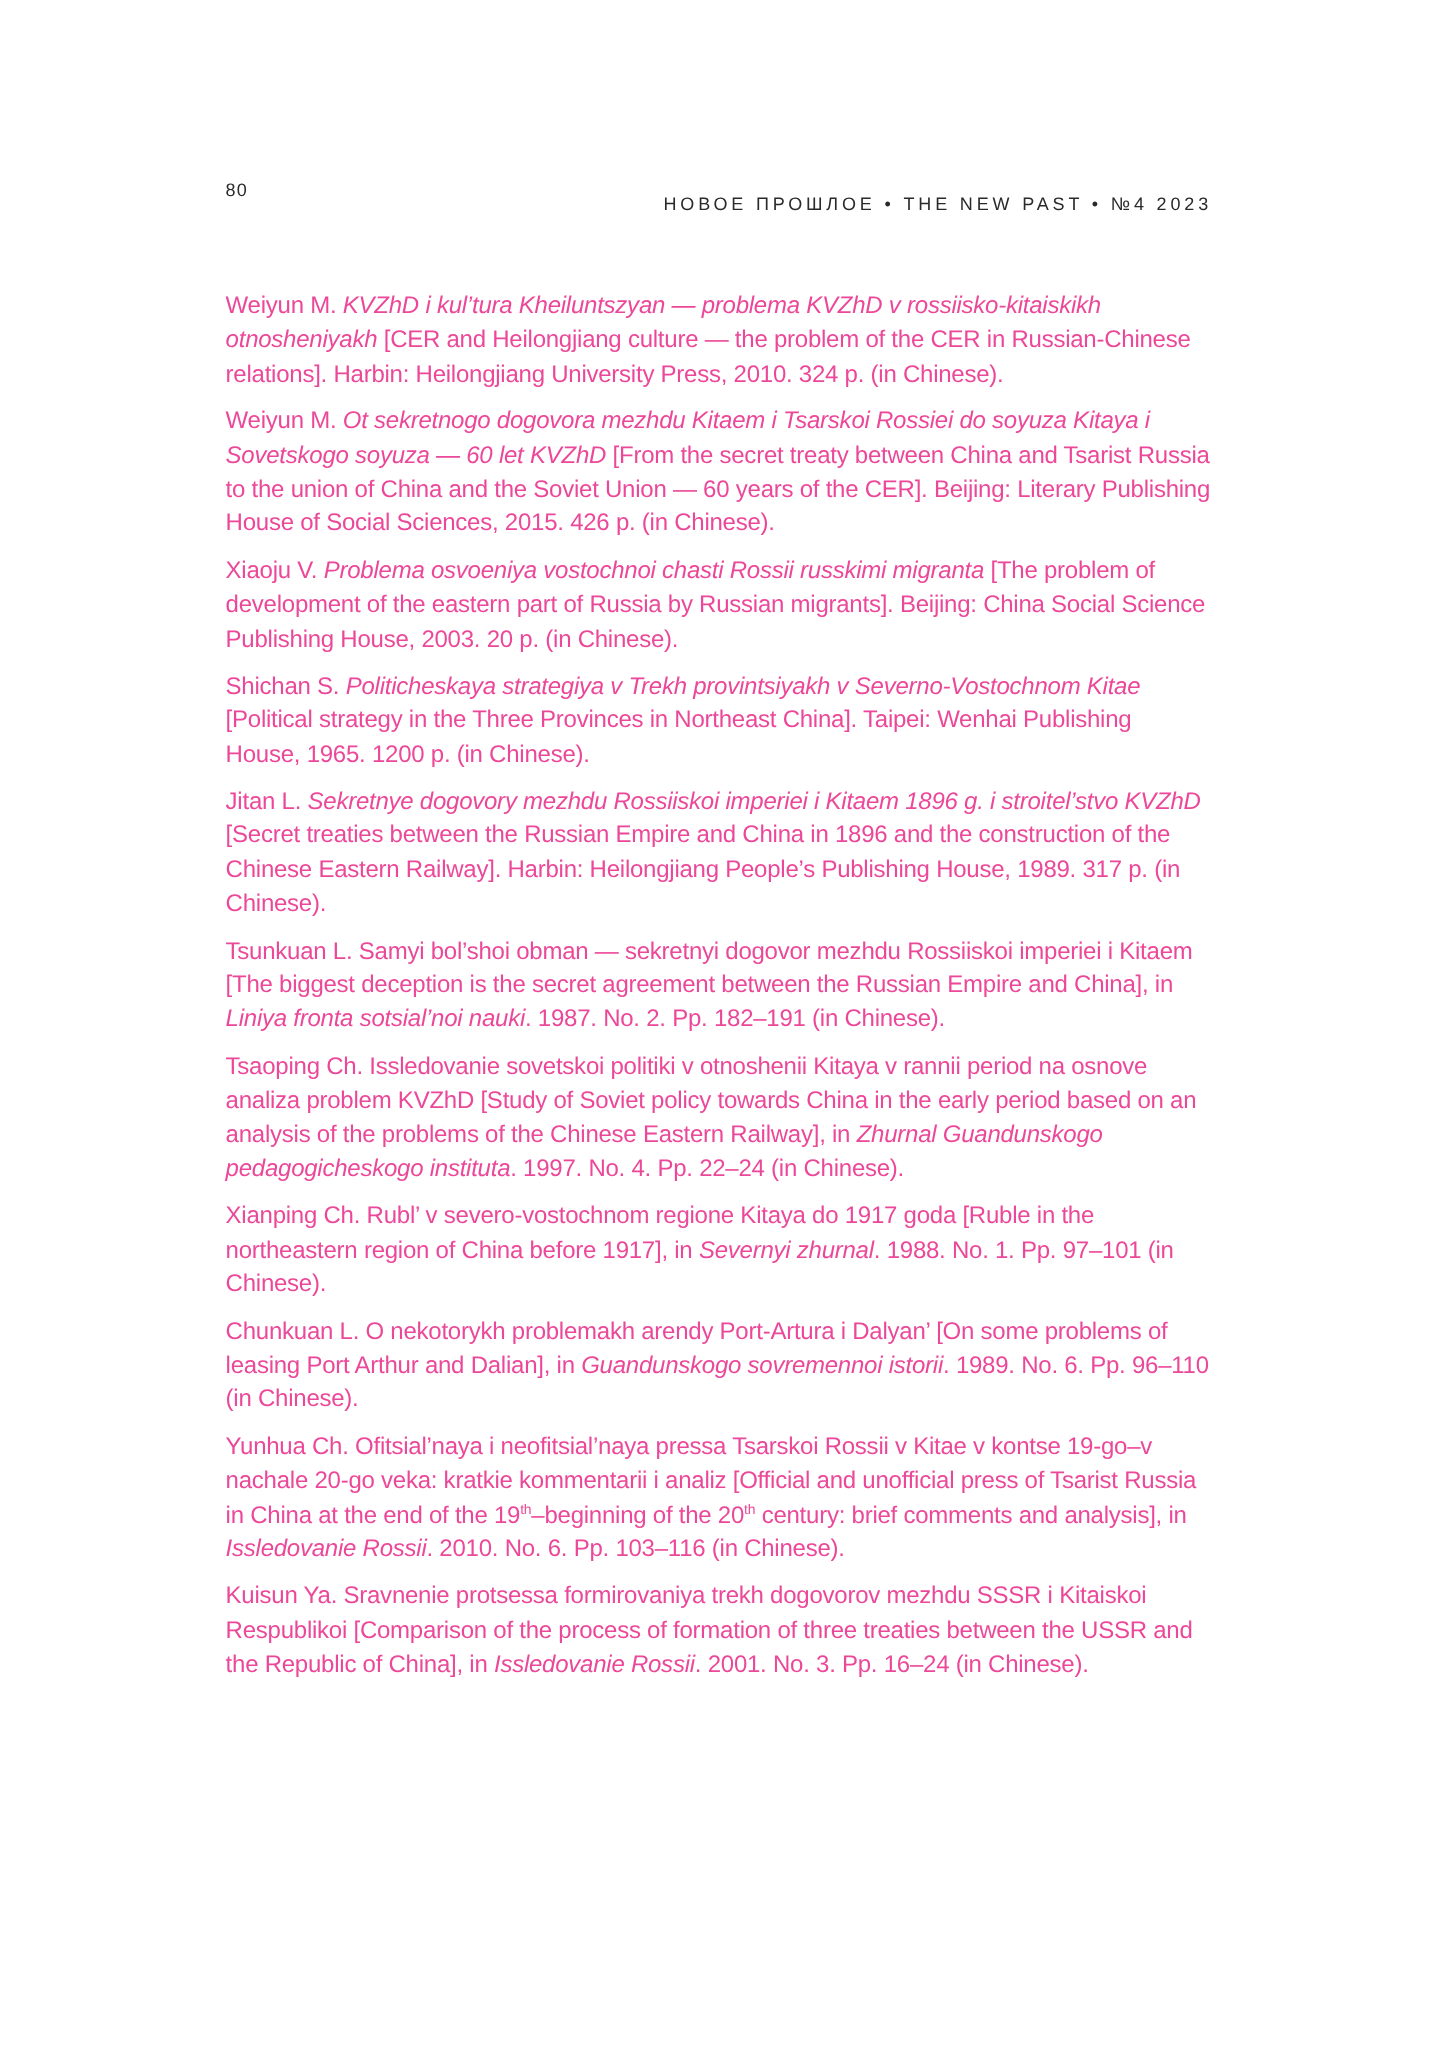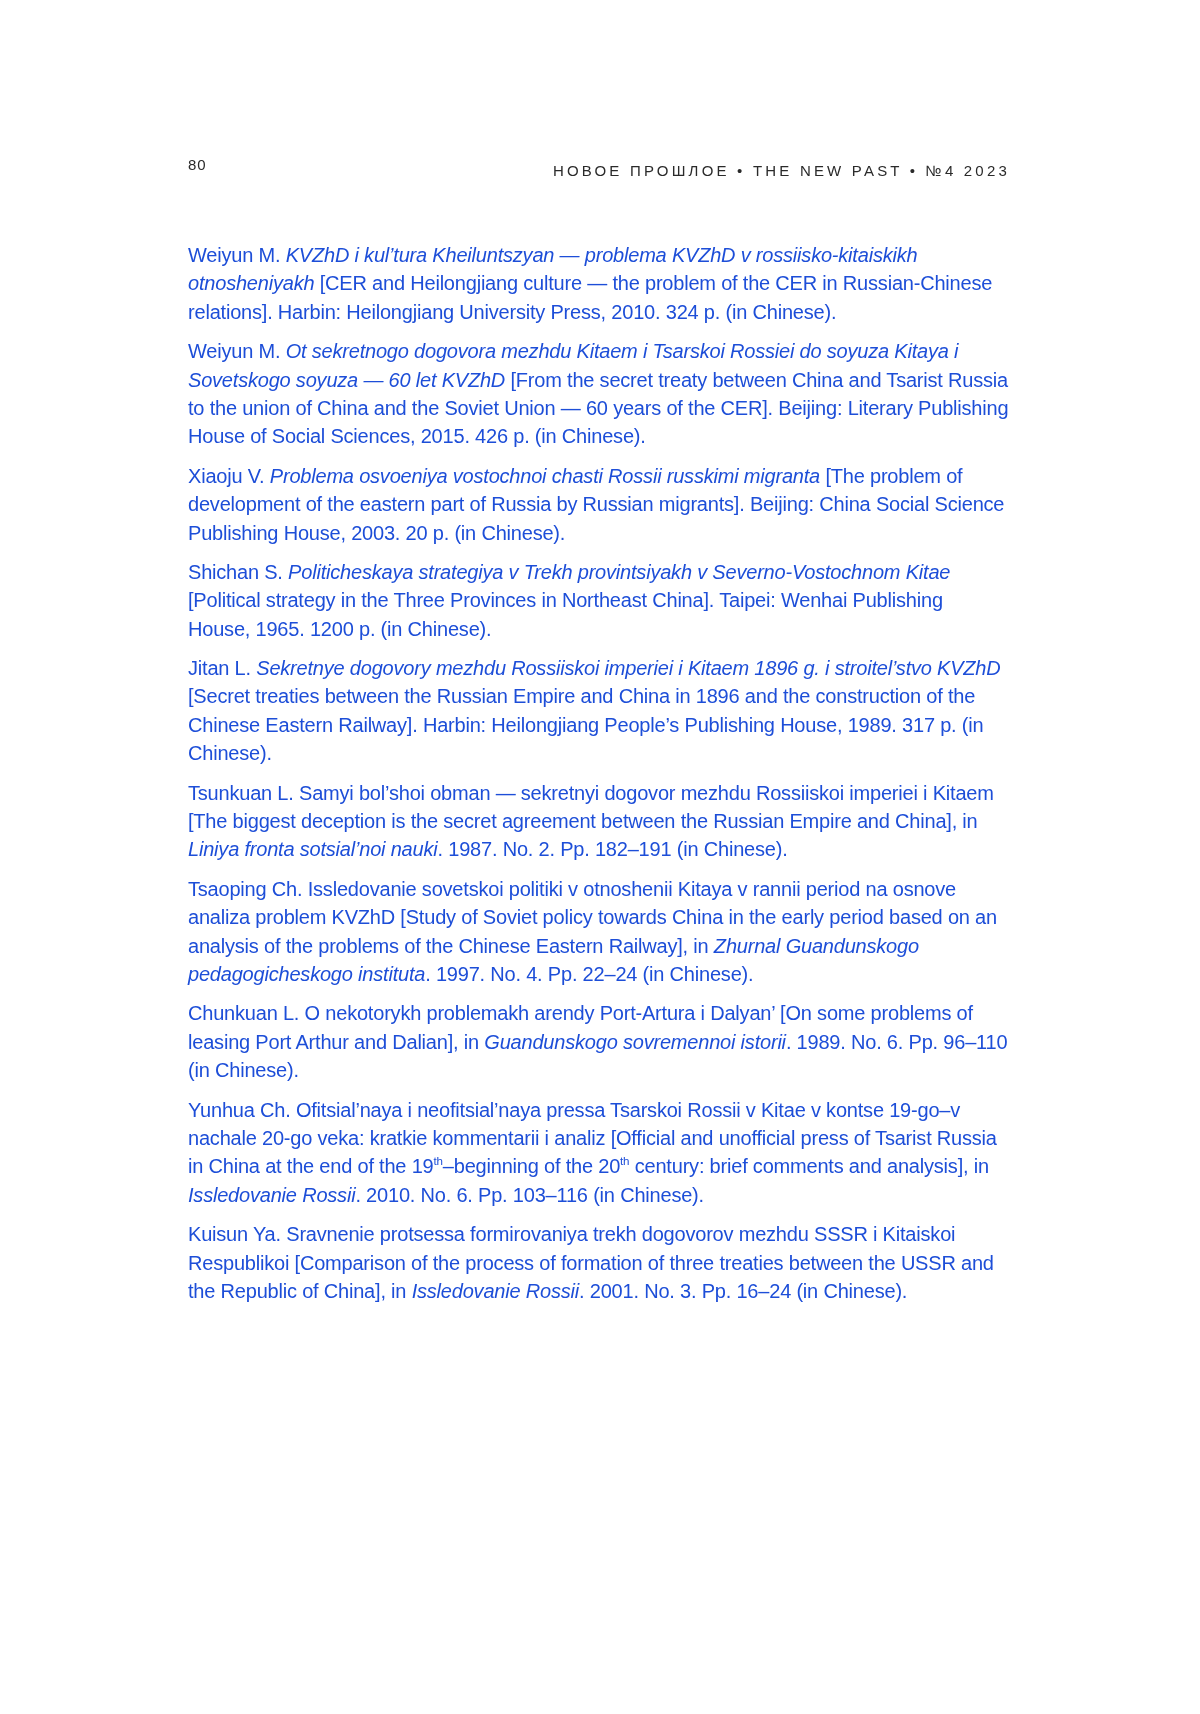--- a/index.html
+++ b/index.html
@@ -17,21 +17,21 @@
   }
   .page {
     position: absolute;
     left: 188px;
     top: 0;
     width: 822px;
   }
   .page-header {
     display: flex;
     justify-content: space-between;
-    align-items: center;
+    align-items: flex-start;
     margin-top: 150px;
     font-size: 15px;
     color: #2a2a2a;
     gap: 46px;
   }
   .page-number {
     letter-spacing: 1px;
     font-weight: 400;
   }
   .journal-title {
@@ -42,21 +42,21 @@
   }
   .references {
     margin-top: 62px;
   }
   .references p.ref-entry {
     margin: 0 0 11px 0;
     font-size: 20px;
     line-height: 1.42;
     letter-spacing: -0.2px;
     text-align: left;
-    color: #1d4ed8;
+    color: #ec4899;
   }
   .ref-entry .it { font-style: italic; }
   .ref-entry .sup {
     font-size: 0.58em;
     vertical-align: super;
     line-height: 0;
   }
 </style>
 </head>
 <body>
@@ -67,17 +67,18 @@
     <span class="journal-title">НОВОЕ ПРОШЛОЕ • THE NEW PAST • №4 2023</span>
   </div>
   <div class="references">
       <p class="ref-entry"><span>Weiyun M. </span><span class="it">KVZhD i kul’tura Kheiluntszyan — problema KVZhD v rossiisko-kitaiskikh otnosheniyakh </span><span>[CER and Heilongjiang culture — the problem of the CER in Russian-Chinese relations]. Harbin: Heilongjiang University Press, 2010. 324 p. (in Chinese).</span></p>
       <p class="ref-entry"><span>Weiyun M. </span><span class="it">Ot sekretnogo dogovora mezhdu Kitaem i Tsarskoi Rossiei do soyuza Kitaya i Sovetskogo soyuza — 60 let KVZhD </span><span>[From the secret treaty between China and Tsarist Russia to the union of China and the Soviet Union — 60 years of the CER]. Beijing: Literary Publishing House of Social Sciences, 2015. 426 p. (in Chinese).</span></p>
       <p class="ref-entry"><span>Xiaoju V. </span><span class="it">Problema osvoeniya vostochnoi chasti Rossii russkimi migranta </span><span>[The problem of development of the eastern part of Russia by Russian migrants]. Beijing: China Social Science Publishing House, 2003. 20 p. (in Chinese).</span></p>
       <p class="ref-entry"><span>Shichan S. </span><span class="it">Politicheskaya strategiya v Trekh provintsiyakh v Severno-Vostochnom Kitae </span><span>[Political strategy in the Three Provinces in Northeast China]. Taipei: Wenhai Publishing House, 1965. 1200 p. (in Chinese).</span></p>
       <p class="ref-entry"><span>Jitan L. </span><span class="it">Sekretnye dogovory mezhdu Rossiiskoi imperiei i Kitaem 1896 g. i stroitel’stvo KVZhD </span><span>[Secret treaties between the Russian Empire and China in 1896 and the construction of the Chinese Eastern Railway]. Harbin: Heilongjiang People’s Publishing House, 1989. 317 p. (in Chinese).</span></p>
       <p class="ref-entry"><span>Tsunkuan L. Samyi bol’shoi obman — sekretnyi dogovor mezhdu Rossiiskoi imperiei i Kitaem [The biggest deception is the secret agreement between the Russian Empire and China], in </span><span class="it">Liniya fronta sotsial’noi nauki</span><span>. 1987. No. 2. Pp. 182–191 (in Chinese).</span></p>
       <p class="ref-entry"><span>Tsaoping Ch. Issledovanie sovetskoi politiki v otnoshenii Kitaya v rannii period na osnove analiza problem KVZhD [Study of Soviet policy towards China in the early period based on an analysis of the problems of the Chinese Eastern Railway], in </span><span class="it">Zhurnal Guandunskogo pedagogicheskogo instituta</span><span>. 1997. No. 4. Pp. 22–24 (in Chinese).</span></p>
+      <p class="ref-entry"><span>Xianping Ch. Rubl’ v severo-vostochnom regione Kitaya do 1917 goda [Ruble in the northeastern region of China before 1917], in </span><span class="it">Severnyi zhurnal</span><span>. 1988. No. 1. Pp. 97–101 (in Chinese).</span></p>
       <p class="ref-entry"><span>Chunkuan L. O nekotorykh problemakh arendy Port-Artura i Dalyan’ [On some problems of leasing Port Arthur and Dalian], in </span><span class="it">Guandunskogo sovremennoi istorii</span><span>. 1989. No. 6. Pp. 96–110 (in Chinese).</span></p>
       <p class="ref-entry"><span>Yunhua Ch. Ofitsial’naya i neofitsial’naya pressa Tsarskoi Rossii v Kitae v kontse 19-go–v nachale 20-go veka: kratkie kommentarii i analiz [Official and unofficial press of Tsarist Russia in China at the end of the 19</span><span class="sup">th</span><span>–beginning of the 20</span><span class="sup">th</span><span> century: brief comments and analysis], in </span><span class="it">Issledovanie Rossii</span><span>. 2010. No. 6. Pp. 103–116 (in Chinese).</span></p>
       <p class="ref-entry"><span>Kuisun Ya. Sravnenie protsessa formirovaniya trekh dogovorov mezhdu SSSR i Kitaiskoi Respublikoi [Comparison of the process of formation of three treaties between the USSR and the Republic of China], in </span><span class="it">Issledovanie Rossii</span><span>. 2001. No. 3. Pp. 16–24 (in Chinese).</span></p>
     </div>
 </div>
 
 </body></html>

